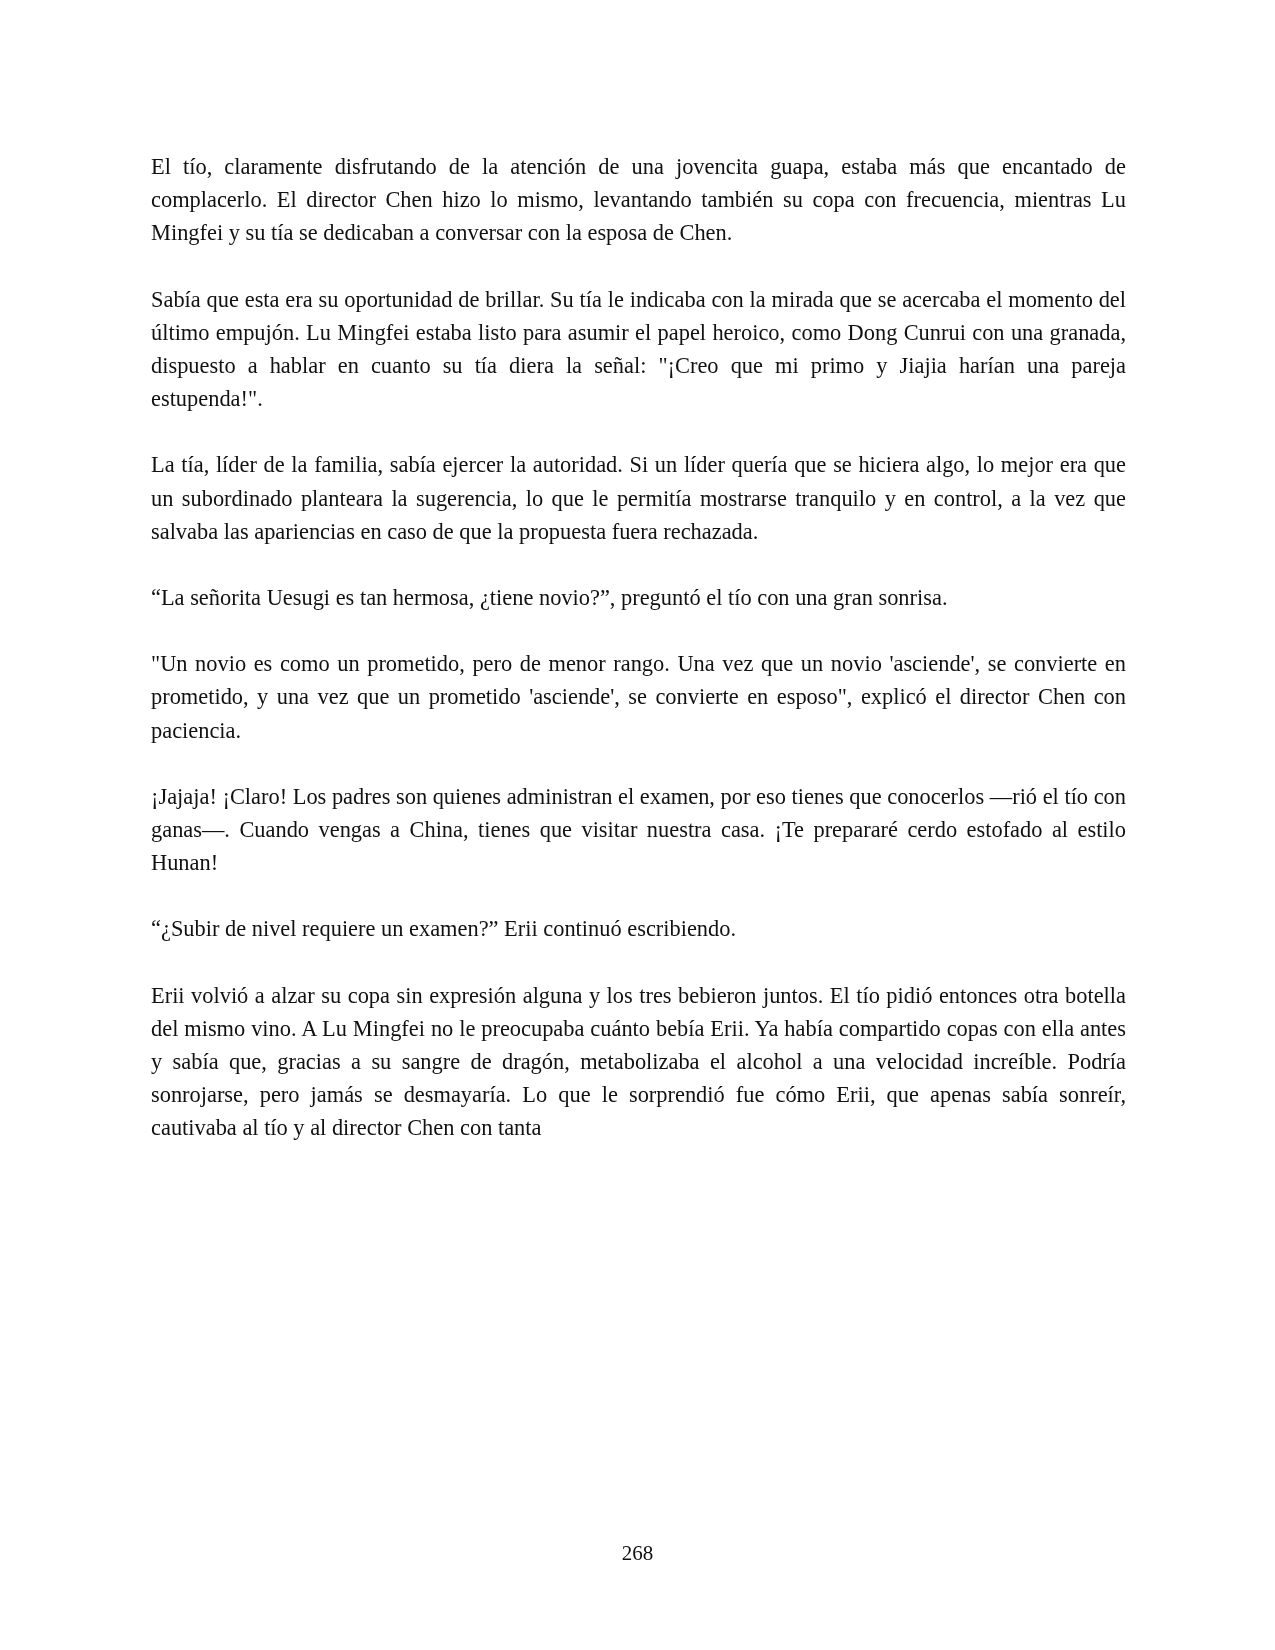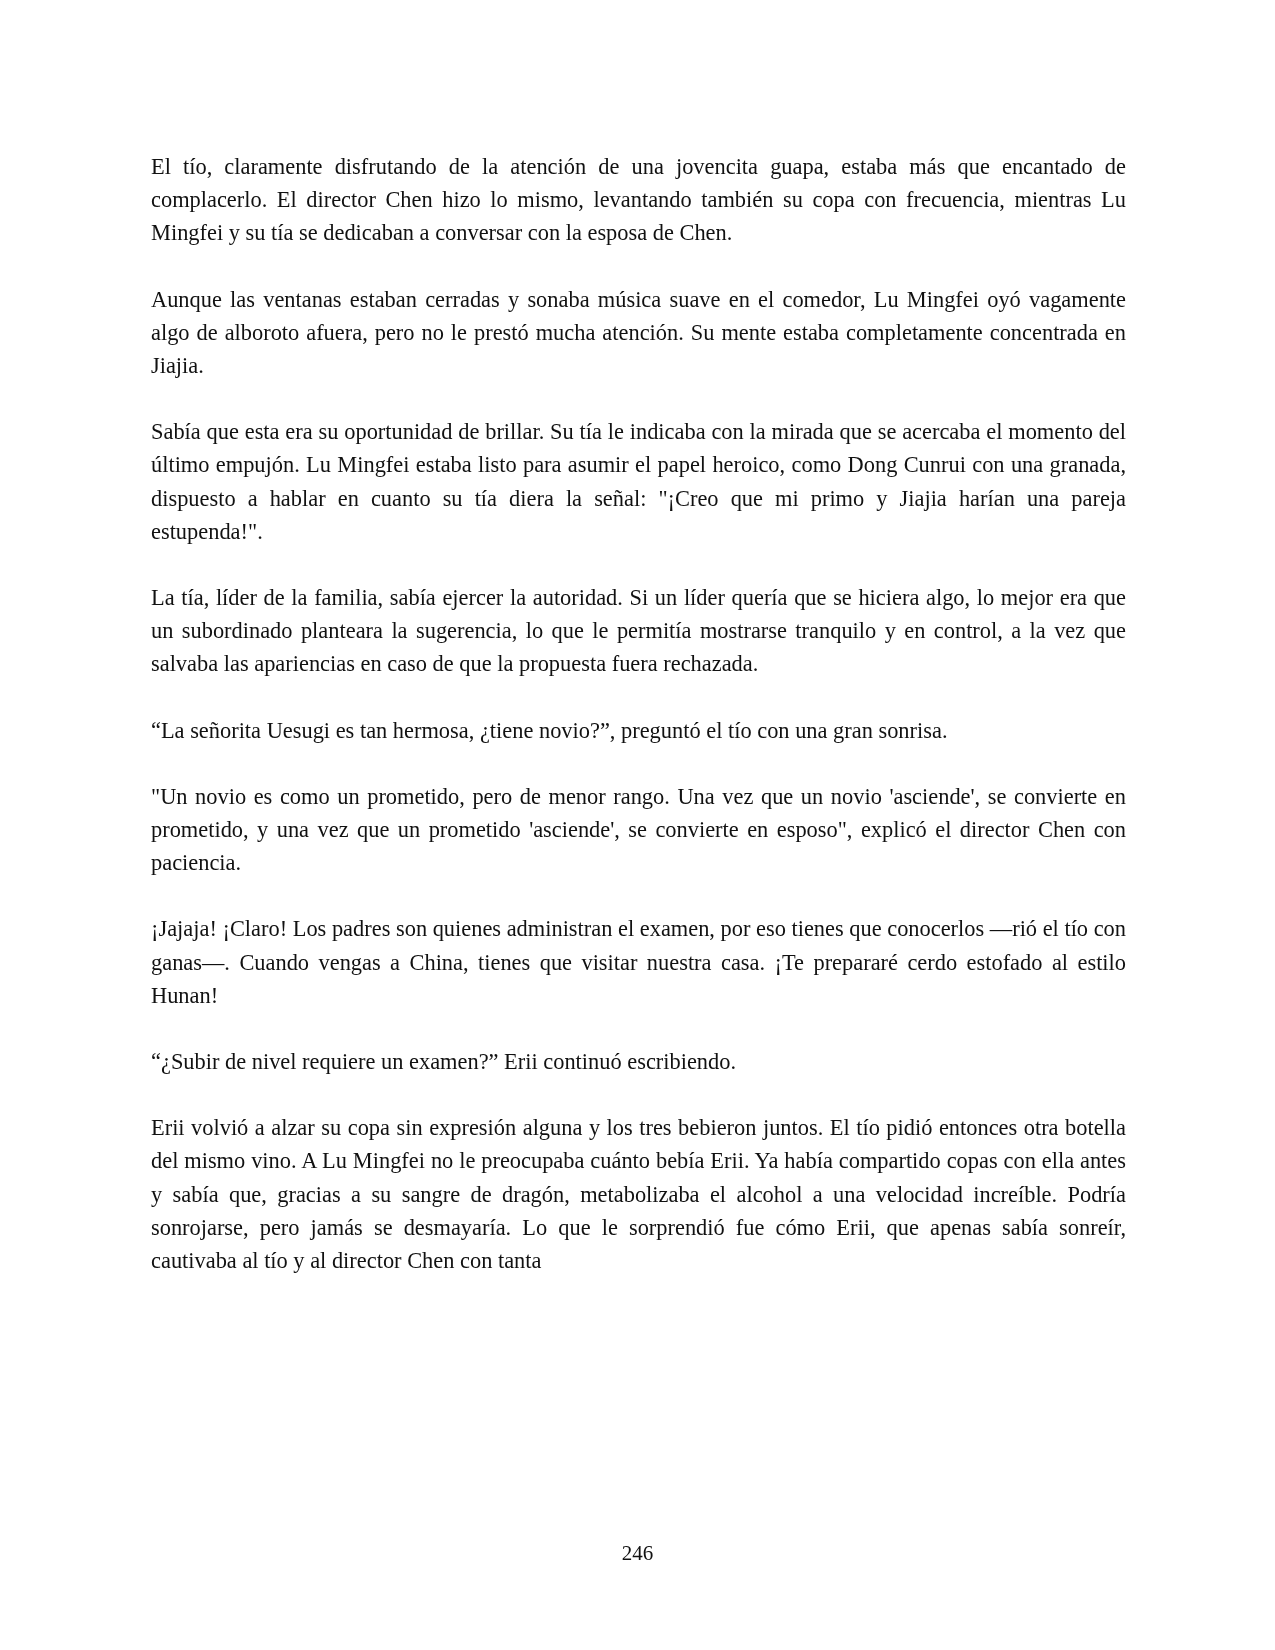--- a/index.html
+++ b/index.html
@@ -47,23 +47,22 @@
       font-size: 21px;
       line-height: 26px;
     }
   </style>
 </head>
 <body>
 
 <div class="page">
   <div class="text-block">
     <p class="para">El tío, claramente disfrutando de la atención de una jovencita guapa, estaba más que encantado de complacerlo. El director Chen hizo lo mismo, levantando también su copa con frecuencia, mientras Lu Mingfei y su tía se dedicaban a conversar con la esposa de Chen.</p>
-    <p class="para">Aunque las ventanas estaban cerradas y sonaba música suave en el comedor, Lu Mingfei oyó vagamente algo de alboroto afuera, pero no le prestó mucha atención. Su mente estaba completamente concentrada en Jiajia.</p>
     <p class="para">Sabía que esta era su oportunidad de brillar. Su tía le indicaba con la mirada que se acercaba el momento del último empujón. Lu Mingfei estaba listo para asumir el papel heroico, como Dong Cunrui con una granada, dispuesto a hablar en cuanto su tía diera la señal: "¡Creo que mi primo y Jiajia harían una pareja estupenda!".</p>
     <p class="para">La tía, líder de la familia, sabía ejercer la autoridad. Si un líder quería que se hiciera algo, lo mejor era que un subordinado planteara la sugerencia, lo que le permitía mostrarse tranquilo y en control, a la vez que salvaba las apariencias en caso de que la propuesta fuera rechazada.</p>
     <p class="para">“La señorita Uesugi es tan hermosa, ¿tiene novio?”, preguntó el tío con una gran sonrisa.</p>
     <p class="para">"Un novio es como un prometido, pero de menor rango. Una vez que un novio 'asciende', se convierte en prometido, y una vez que un prometido 'asciende', se convierte en esposo", explicó el director Chen con paciencia.</p>
     <p class="para">¡Jajaja! ¡Claro! Los padres son quienes administran el examen, por eso tienes que conocerlos —rió el tío con ganas—. Cuando vengas a China, tienes que visitar nuestra casa. ¡Te prepararé cerdo estofado al estilo Hunan!</p>
     <p class="para">“¿Subir de nivel requiere un examen?” Erii continuó escribiendo.</p>
     <p class="para">Erii volvió a alzar su copa sin expresión alguna y los tres bebieron juntos. El tío pidió entonces otra botella del mismo vino. A Lu Mingfei no le preocupaba cuánto bebía Erii. Ya había compartido copas con ella antes y sabía que, gracias a su sangre de dragón, metabolizaba el alcohol a una velocidad increíble. Podría sonrojarse, pero jamás se desmayaría. Lo que le sorprendió fue cómo Erii, que apenas sabía sonreír, cautivaba al tío y al director Chen con tanta</p>
   </div>
-  <div class="page-number">246</div>
+  <div class="page-number">268</div>
 </div>
 
 </body></html>

